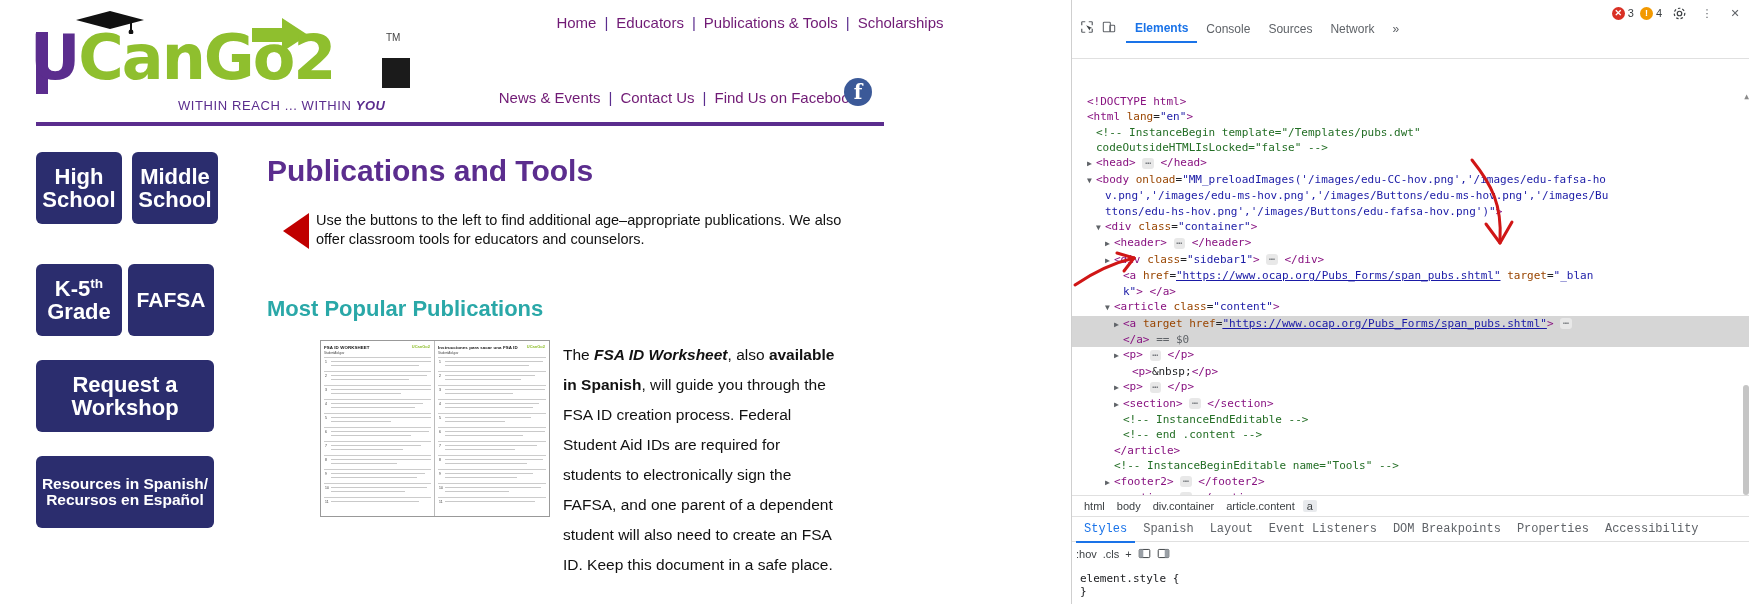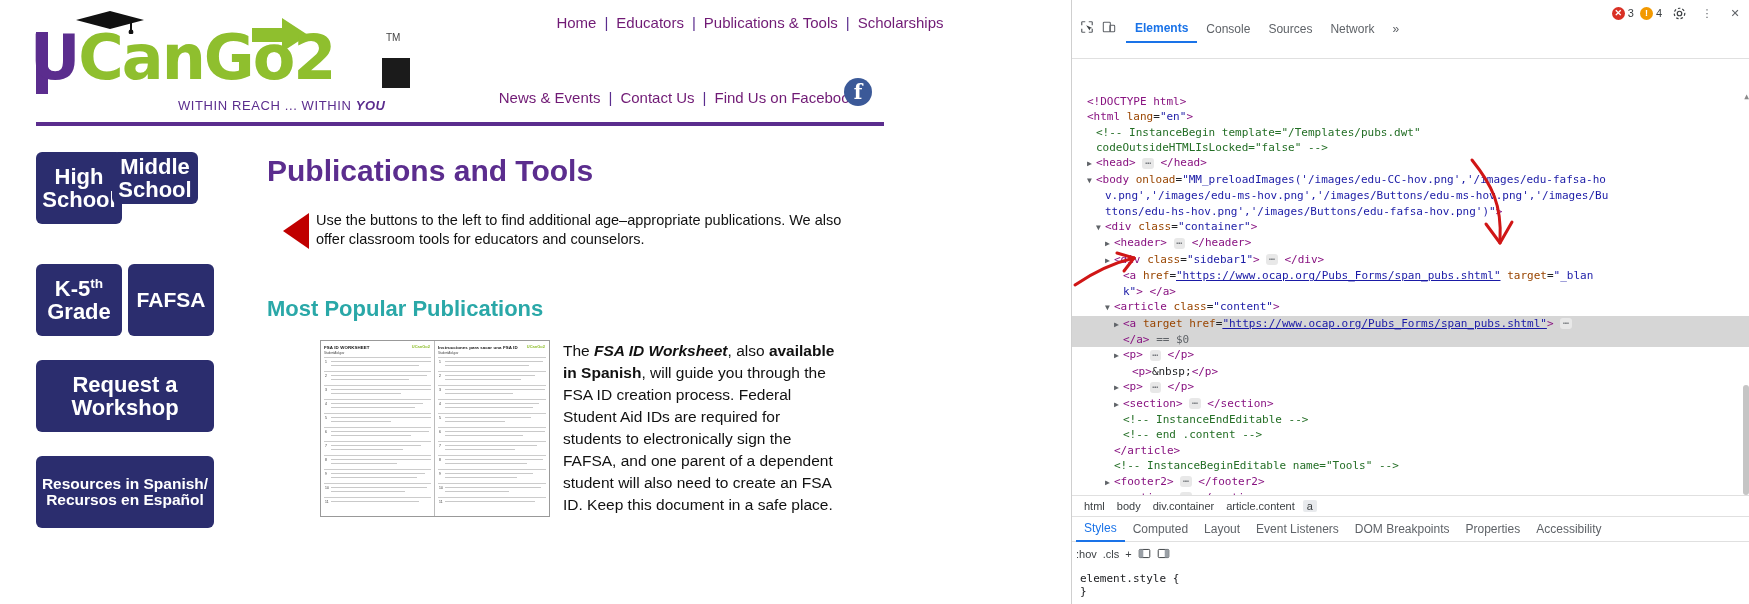--- a/index.html
+++ b/index.html
@@ -240,21 +240,21 @@
     position: absolute;
     left: 7px;
     height: 1px;
     background: #c9c9c9;
   }
   .body-text {
     position: absolute;
     left: 563px; top: 340px;
     width: 275px;
     font-size: 15.5px;
-    line-height: 22px;
+    line-height: 30px;
     color: #111;
   }
   .body-text i { font-style: italic; font-weight: bold; color: #111; }
   .body-text b { font-weight: bold; }
 
   
   #devtools {
     position: absolute;
     left: 1071px; top: 0;
     width: 678px;
@@ -386,23 +386,23 @@
     background: #fff;
   }
   .crumb { padding: 0 4px; cursor: pointer; }
   .crumb.active { background: #e8eaed; border-radius: 2px; }
 
   
   .styles-tabs {
     height: 24px;
     border-top: 1px solid #e0e0e0;
     display: flex;
-    align-items: center;
+    align-items: flex-start;
     padding-left: 4px;
-    font-family: Liberation Sans, sans-serif;
+    font-family: Liberation Mono, monospace;
     font-size: 12px;
     position: relative;
   }
   .st-tab {
     padding: 0 8px;
     height: 24px;
     line-height: 24px;
     color: #5f6368;
     cursor: pointer;
     white-space: nowrap;
@@ -498,21 +498,21 @@
     <div class="fb-icon">f</div>
 
     <div class="hr-purple"></div>
 
     <div class="sb" style="left:36px; top:152px; width:86px; height:72px; font-size:22px;">
       <div>
           <span class="l1">High</span>
           <span class="l1">School</span>
         </div>
     </div>
-    <div class="sb" style="left:112px; top:152px; width:86px; height:52px; font-size:22px;">
+    <div class="sb" style="left:132px; top:152px; width:86px; height:72px; font-size:22px;">
       <div>
           <span class="l1">Middle</span>
           <span class="l1">School</span>
         </div>
     </div>
     <div class="sb" style="left:36px; top:264px; width:86px; height:72px; font-size:22px;">
       <div>
           <span class="l1"><span>K-5</span><sup>th</sup></span>
           <span class="l1">Grade</span>
         </div>
@@ -720,21 +720,21 @@
     <div class="crumbs">
       <span class="crumb">html</span>
       <span class="crumb">body</span>
       <span class="crumb">div.container</span>
       <span class="crumb">article.content</span>
       <span class="crumb active">a</span>
     </div>
 
     <div class="styles-tabs">
       <span class="st-tab active">Styles</span>
-      <span class="st-tab">Computed</span>
+      <span class="st-tab">Spanish</span>
       <span class="st-tab">Layout</span>
       <span class="st-tab">Event Listeners</span>
       <span class="st-tab">DOM Breakpoints</span>
       <span class="st-tab">Properties</span>
       <span class="st-tab">Accessibility</span>
     </div>
 
     <div class="filter-row">
       <span class="filter-btn">:hov</span>
       <span class="filter-btn">.cls</span>

